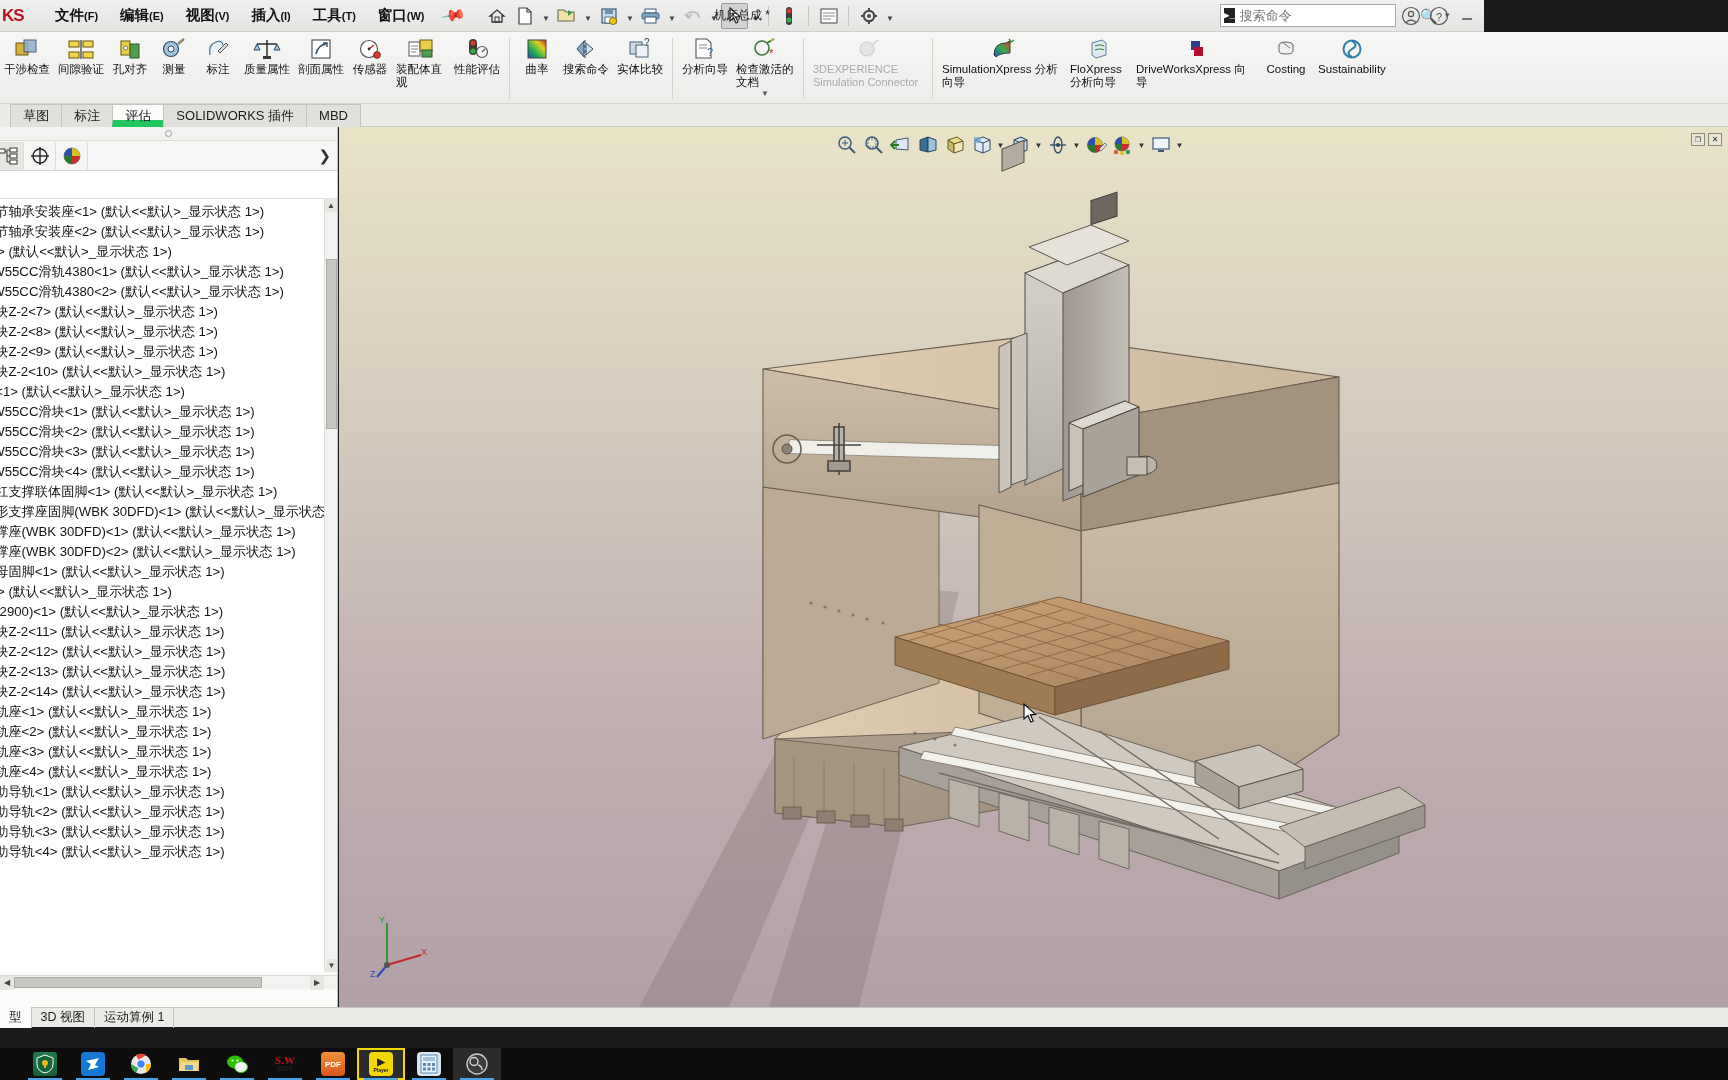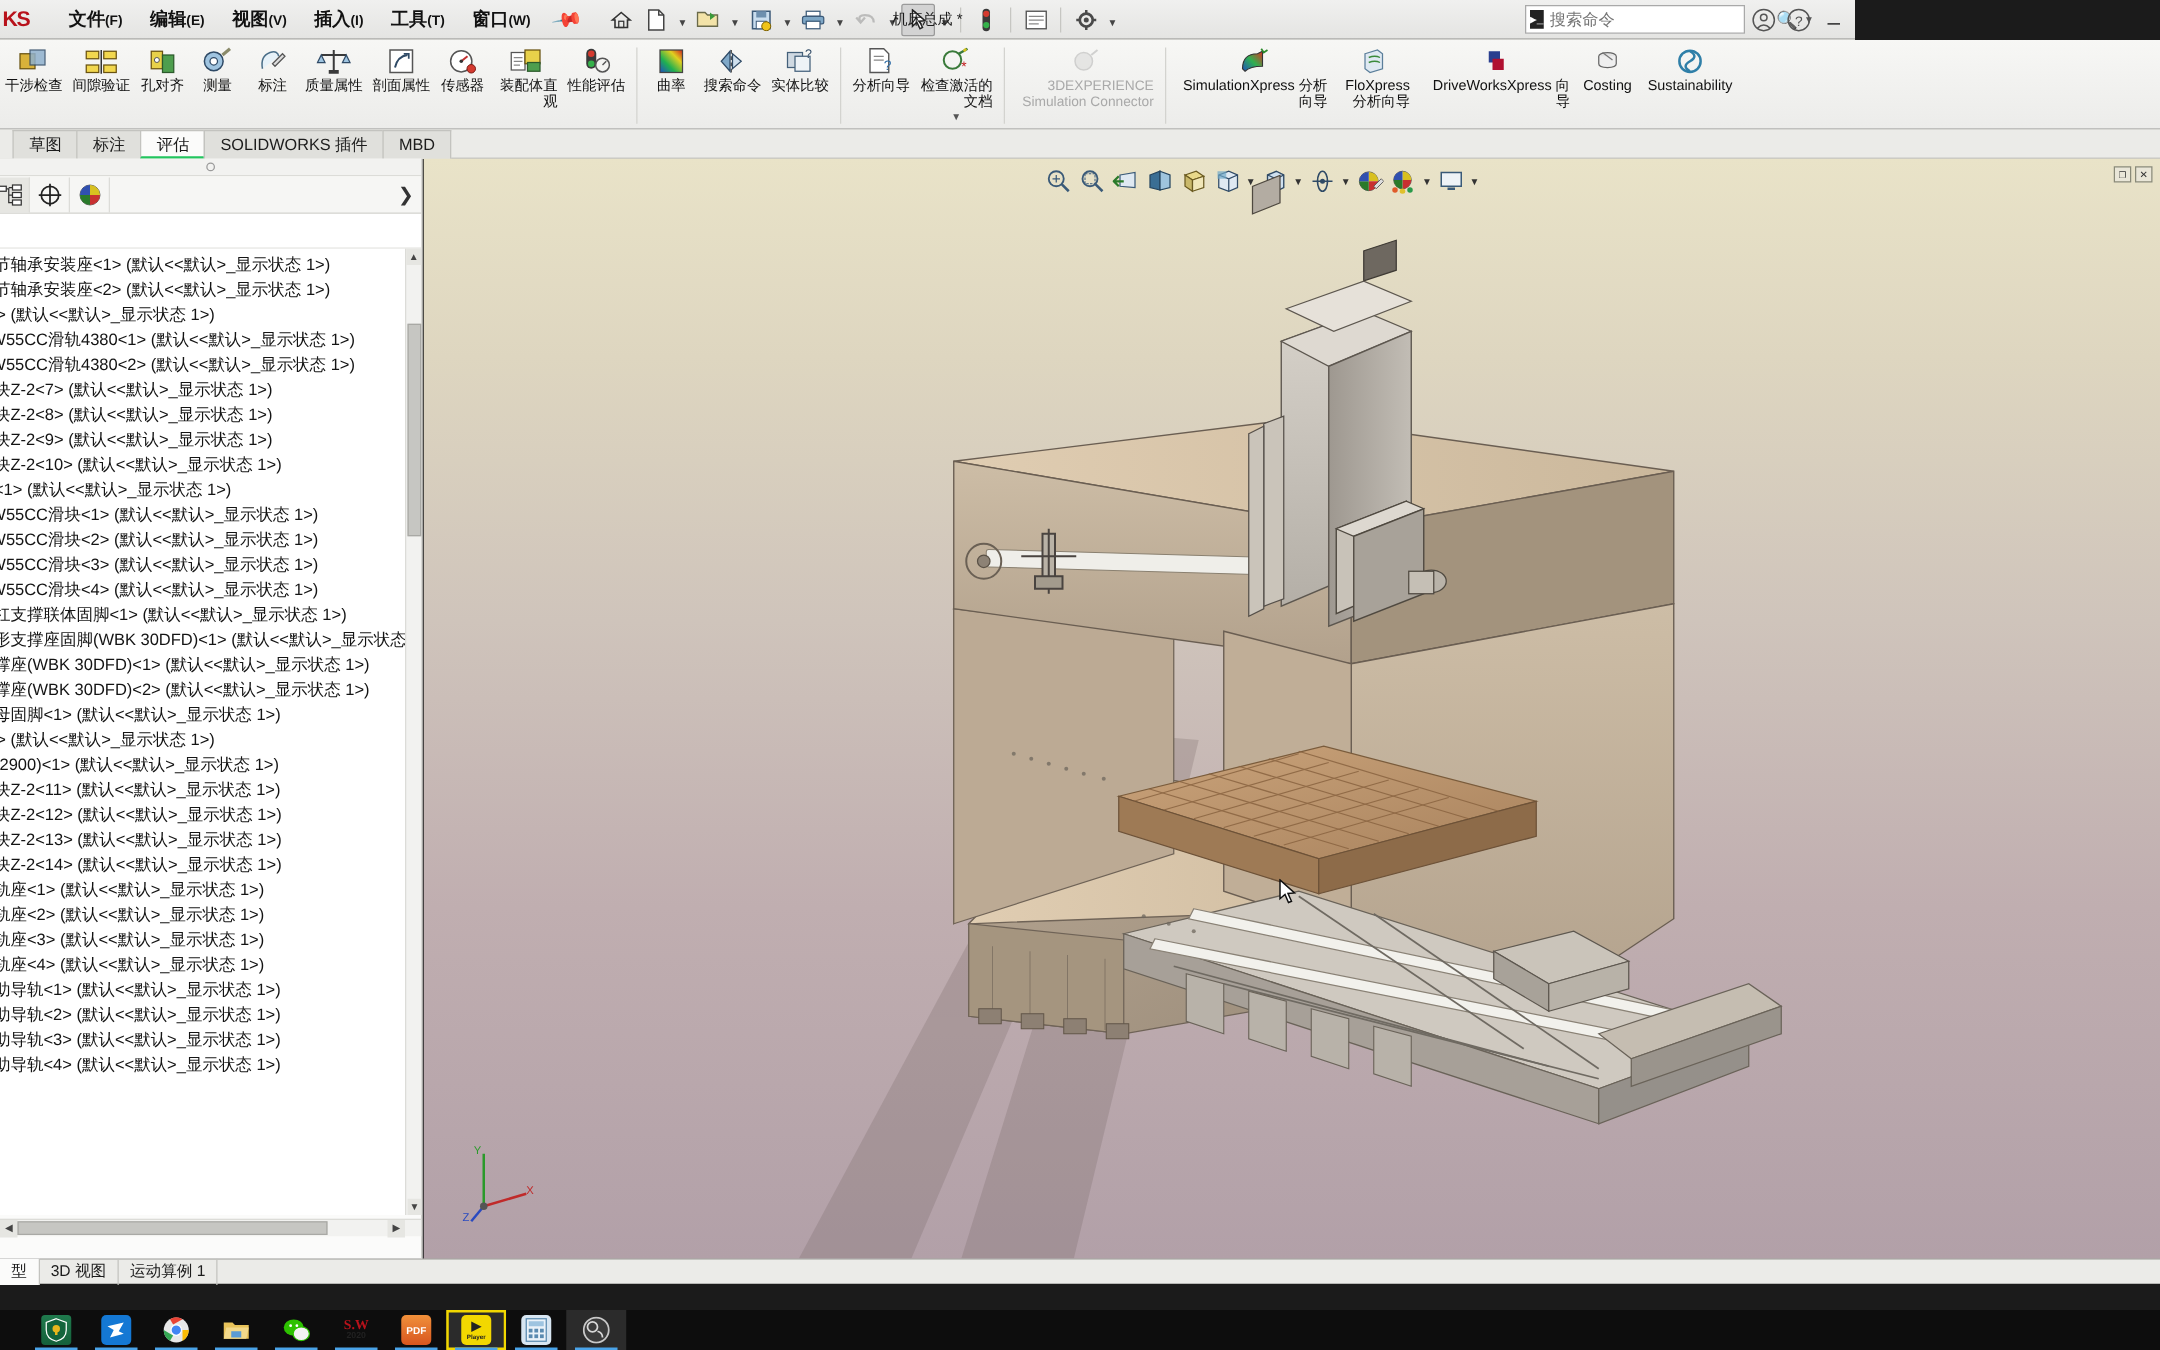--- a/index.html
+++ b/index.html
@@ -71,39 +71,39 @@
     border-bottom:1px solid #d7d7d3;
     display:flex; align-items:flex-start; padding-top:2px;
     overflow:hidden;
   }
   .rb{
     display:flex; flex-direction:column; align-items:center;
     min-width:44px; padding:2px 4px 0 4px; cursor:default;
   }
   .rb .ic{ height:26px; display:flex; align-items:center; justify-content:center; }
   .rb .lbl{
-    font-size:11.5px; line-height:12.5px; color:#111; text-align:right;
+    font-size:11.5px; line-height:12.5px; color:#111; text-align:left;
     max-width:50px; word-break:break-all; margin-top:1px;
   }
   .rb.wide .lbl{ max-width:92px; word-break:normal; }
   .rb.dis .lbl{ color:#a9a9a9; }
   .rb.dis .ic{ opacity:.4; }
   .rgroup-sep{ width:1px; align-self:stretch; background:#d3d3cf; margin:4px 5px; }
   .dd-arrow{ font-size:8px; color:#555; margin-top:1px; }
   
   .cmdtabs{
     position:absolute; left:0; top:104px; width:338px; height:23px;
     display:flex; align-items:flex-end; background:#ebebe8;
   }
   .ctab{
     font-size:13px; padding:3px 12px 3px 12px; border:1px solid #c3c3bf;
     border-bottom:none; background:#e0e0dc; color:#1c1c1c; margin-right:-1px;
     white-space:nowrap; height:23px; line-height:16px;
   }
-  .ctab.active{ background:#fbfbfa; border-bottom:2px solid #22c55e; font-weight:normal; }
+  .ctab.active{ background:#fbfbfa; border-bottom:7px solid #22c55e; font-weight:normal; }
   .tabs-strip{
     position:absolute; left:0; top:104px; width:1728px; height:23px;
     background:#ebebe8; border-bottom:1px solid #c8c8c4; z-index:0;
   }
   
   .leftpanel{
     position:absolute; left:0; top:127px; width:338px; height:880px;
     background:#fbfbfa; border-right:1px solid #c3c3bf;
   }
   .pm-handle{

